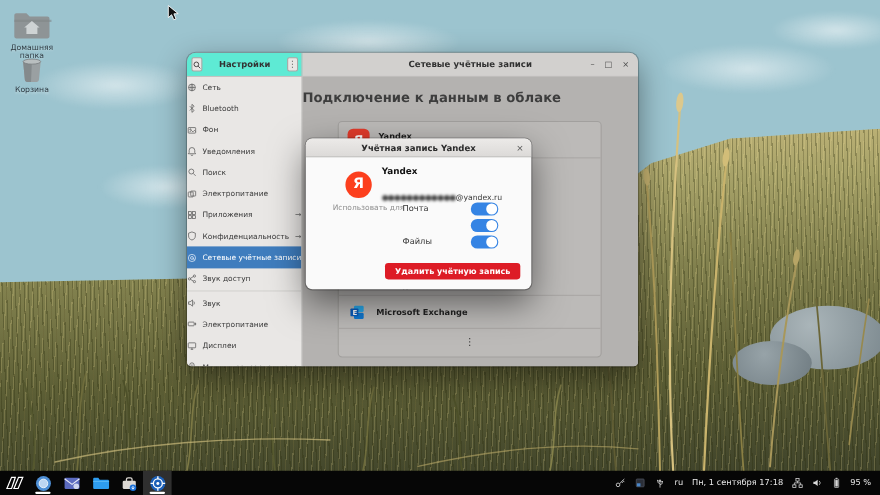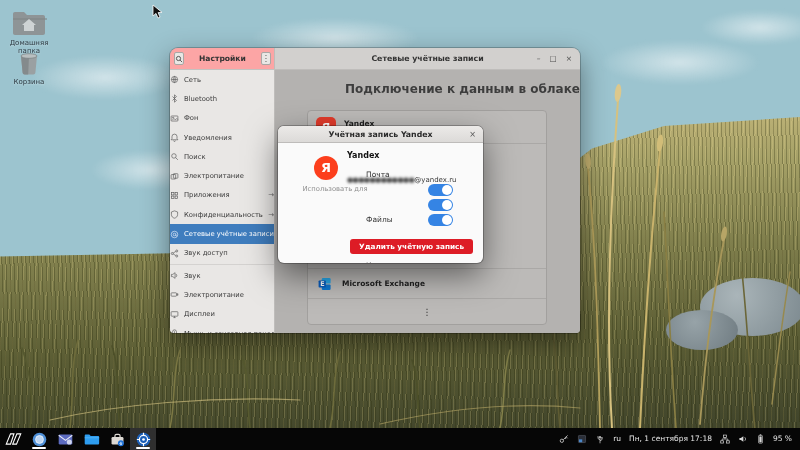--- a/index.html
+++ b/index.html
@@ -25,42 +25,42 @@
   .desk-icon { position:absolute; width:54px; text-align:center; color:#2e3a42; font-size:7px; line-height:1.15; }
   .desk-icon .lbl { text-shadow:0 1px 2px rgba(255,255,255,.35); }
   .di-home { left:2px; top:9px; }
   .di-trash { left:2px; top:51px; }
 
   
   .win { position:absolute; left:170px; top:48px; width:410px; height:285px;
     border-radius:8px 8px 4px 4px; overflow:hidden; background:#b4b2b0;
     box-shadow:0 10px 28px rgba(0,0,0,.45), 0 0 0 1px rgba(0,0,0,.22);
     display:grid; grid-template-columns:105px 1fr; grid-template-rows:22px 1fr; }
-  .side-header { background:#fca5a5; border-right:1px solid #bfbdbb; border-bottom:1px solid #c4c2c0;
+  .side-header { background:#5eead4; border-right:1px solid #bfbdbb; border-bottom:1px solid #c4c2c0;
     display:flex; align-items:center; padding:0 4px; gap:15px; }
   .hdr-btn { width:15px; height:13px; border:1px solid #a9a7a5; border-radius:2px; background:#e9e7e5;
     display:flex; align-items:center; justify-content:center; color:#4a4a4a; font-size:8px; line-height:1; }
   .side-title { flex:1; text-align:center; font-size:7.6px; font-weight:bold; color:#333; }
   .main-header { background:#d2d0ce; border-bottom:1px solid #bfbdbb; position:relative;
     display:flex; align-items:center; justify-content:center; }
   .main-title { font-size:7.8px; font-weight:bold; color:#323232; }
   .win-controls { position:absolute; right:8px; top:0; height:100%; display:flex; align-items:center; gap:9px; }
   .win-controls span { font-size:7.5px; color:#4c4c4c; line-height:1; }
 
   .sidebar { background:#e9e7e5; border-right:1px solid #bfbdbb; overflow:hidden; }
   .side-item { height:19.3px; display:flex; align-items:center; padding:0 0; gap:5px;
     font-size:6.8px; color:#3b3b3b; white-space:nowrap; }
   .side-item svg { flex:0 0 auto; color:#5a5a5a; }
   .side-item .chev { margin-left:auto; color:#6a6a6a; font-size:7px; }
   .side-item.sel { background:#3f7dbe; color:#fff; }
   .side-item.sel svg { color:#e8f0fa; }
   .side-sep { border-top:1px solid #d4d2d0; margin:1px 0; }
 
   .content { position:relative; background:#b4b2b0; overflow:hidden; }
-  .heading { position:absolute; top:12px; left:0; right:0; text-align:right;
+  .heading { position:absolute; top:12px; left:0; right:0; text-align:left;
     font-size:12px; font-weight:600; color:#3d3d3d; }
   .card { position:absolute; left:32px; top:40px; width:240px; height:215px;
     background:#bcbab8; border:1px solid #a2a09e; border-radius:4px; }
   .acc-row { height:33px; border-bottom:1px solid #aaa8a6; display:flex; align-items:center; padding:0 8px; gap:8px; }
   .ya-sq { width:20px; height:20px; border-radius:5px; background:#e23b2b; color:#fff;
     font-weight:bold; font-size:11px; display:flex; align-items:center; justify-content:center; }
   .acc-name { font-size:7.5px; font-weight:bold; color:#1e1e1e; }
   .acc-sub { font-size:6.3px; color:#4e4c4a; filter:blur(1.3px); }
   .card-bottom { position:absolute; left:0; right:0; bottom:0; }
   .prov-row { height:30px; border-top:1px solid #aaa8a6; display:flex; align-items:center; padding:0 9px; gap:9px; }
@@ -326,21 +326,21 @@
   </div>
   <div class="dlg-acc">
     <div class="ya-circle">Я</div>
     <div>
       <div class="dlg-acc-name">Yandex</div>
       <div class="dlg-acc-mail"><span class="mail-redacted">●●●●●●●●●●●●</span><span>@yandex.ru</span></div>
     </div>
   </div>
   <div class="use-for">Использовать для</div>
 
-  <div class="svc-label" style="top:44px;">Почта</div>
+  <div class="svc-label" style="top:59px;">Почта</div>
   <div class="toggle" style="top:57.5px;">
       <div class="knob"></div>
     </div>
 
   <div class="svc-label" style="top:90px;margin-top:45px;">Календарь</div>
   <div class="toggle" style="top:72.5px;">
       <div class="knob"></div>
     </div>
 
   <div class="svc-label" style="top:89px;">Файлы</div>

